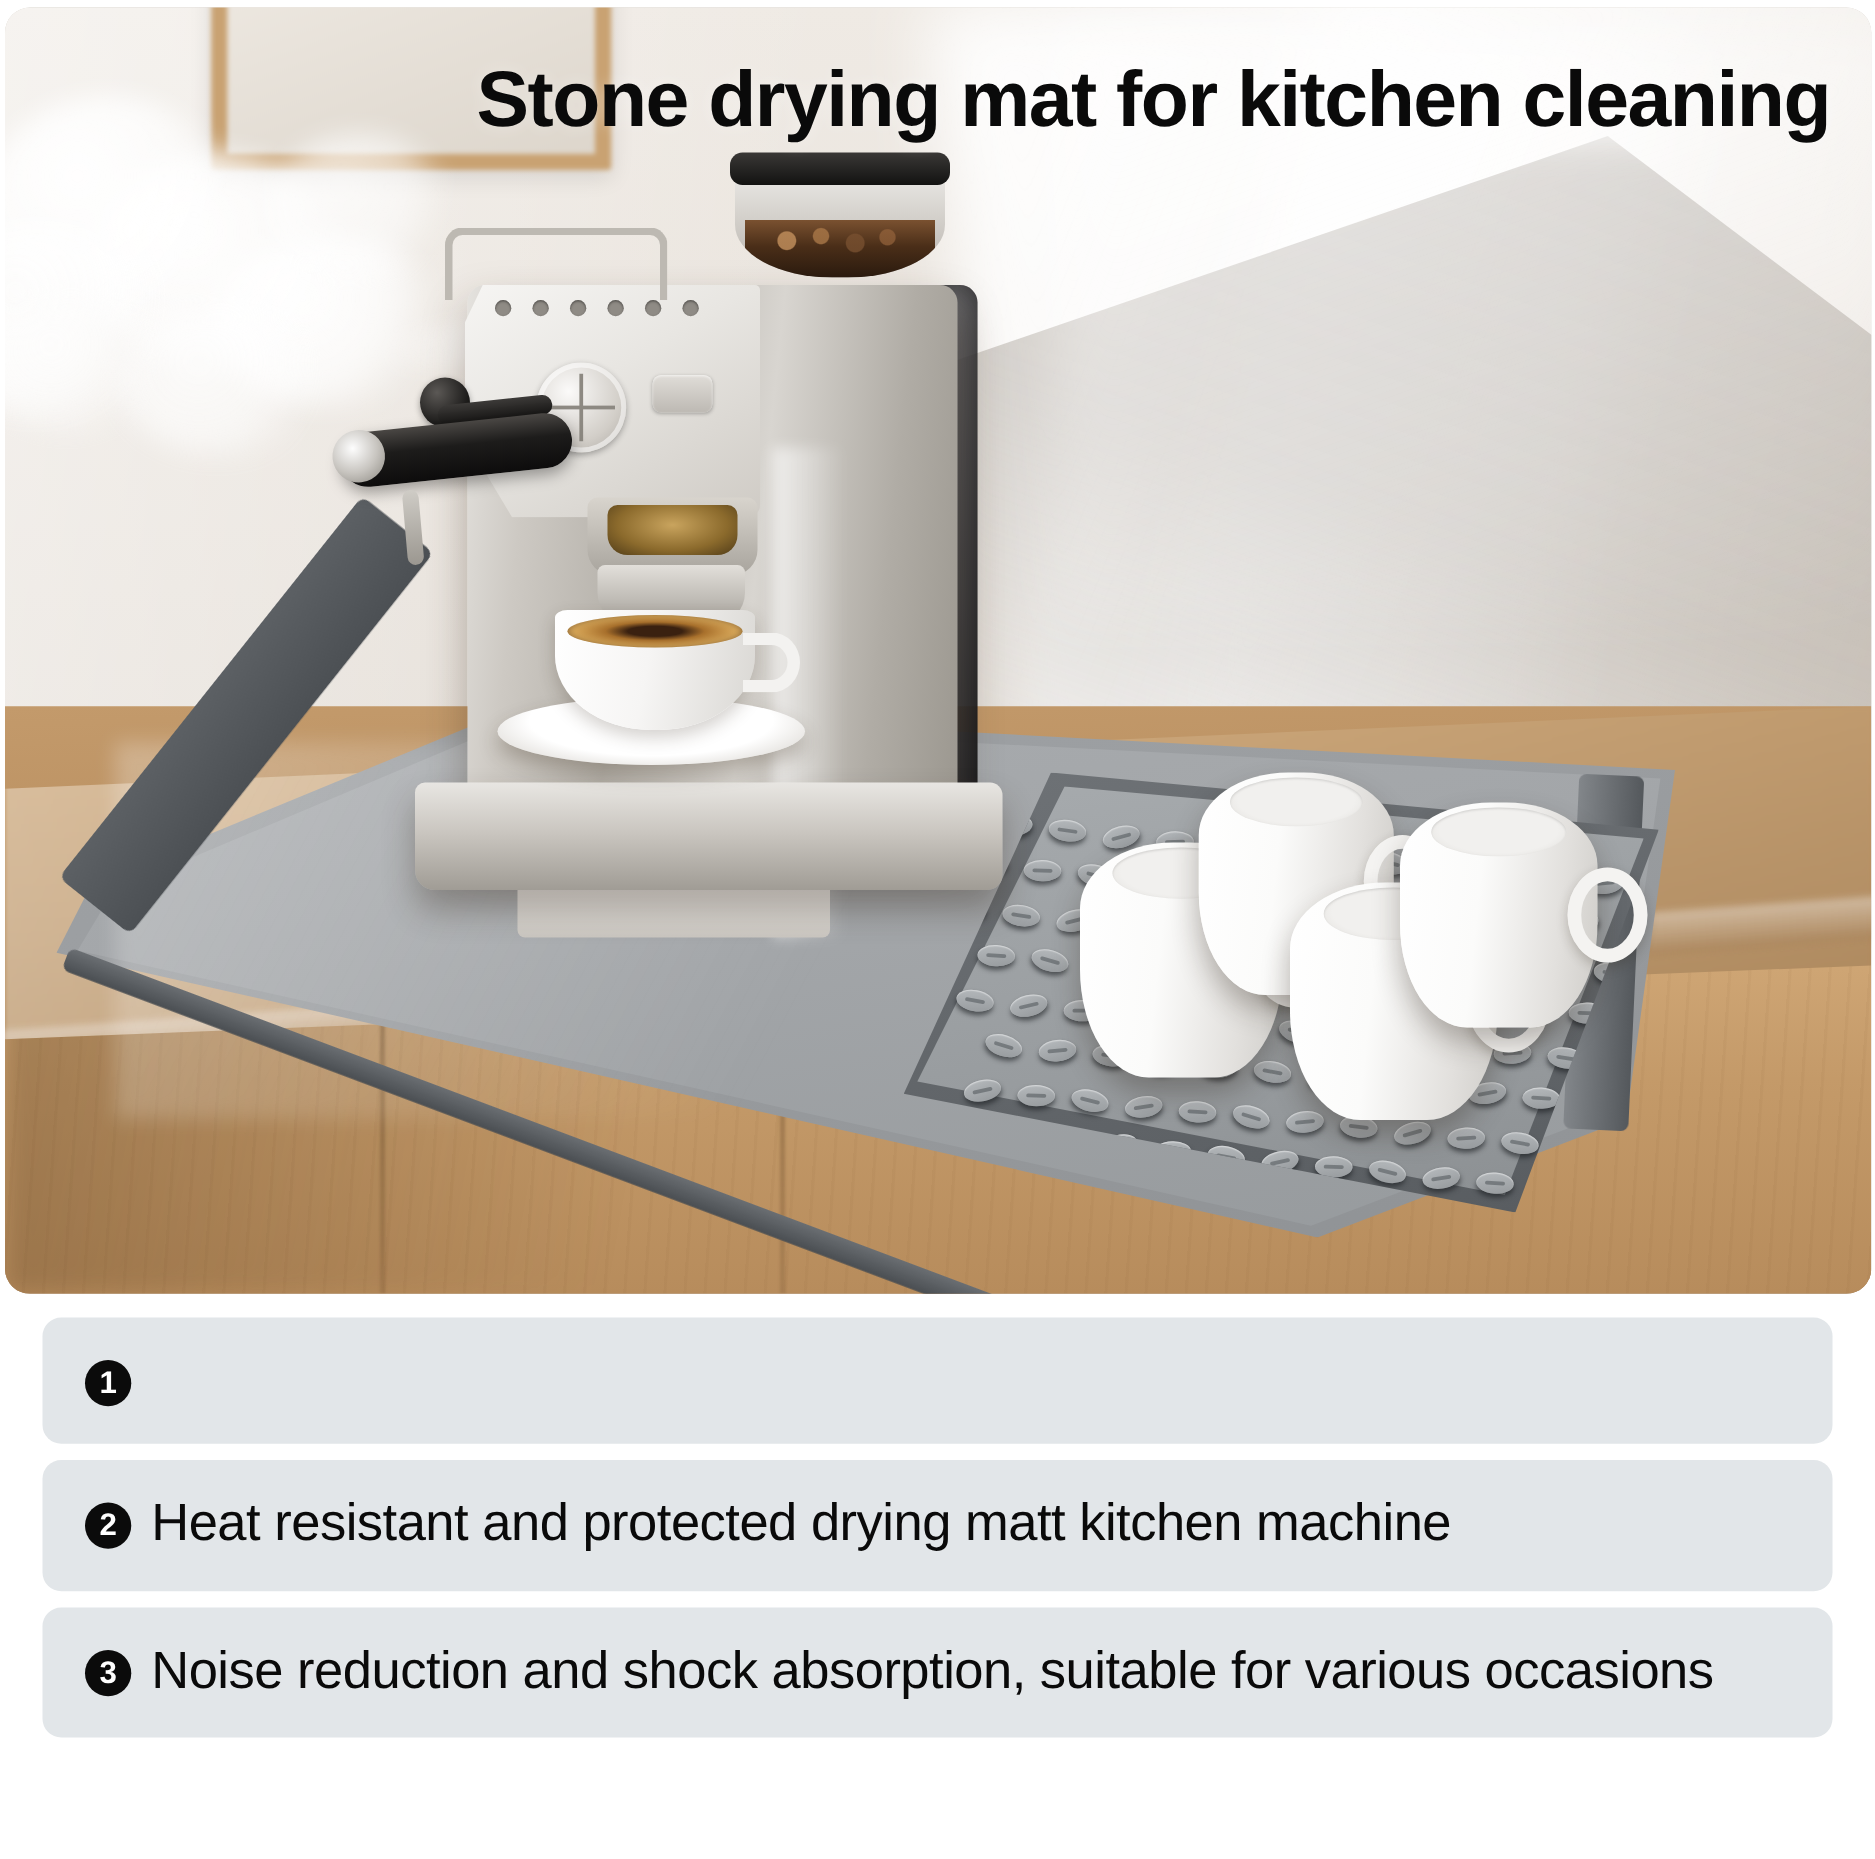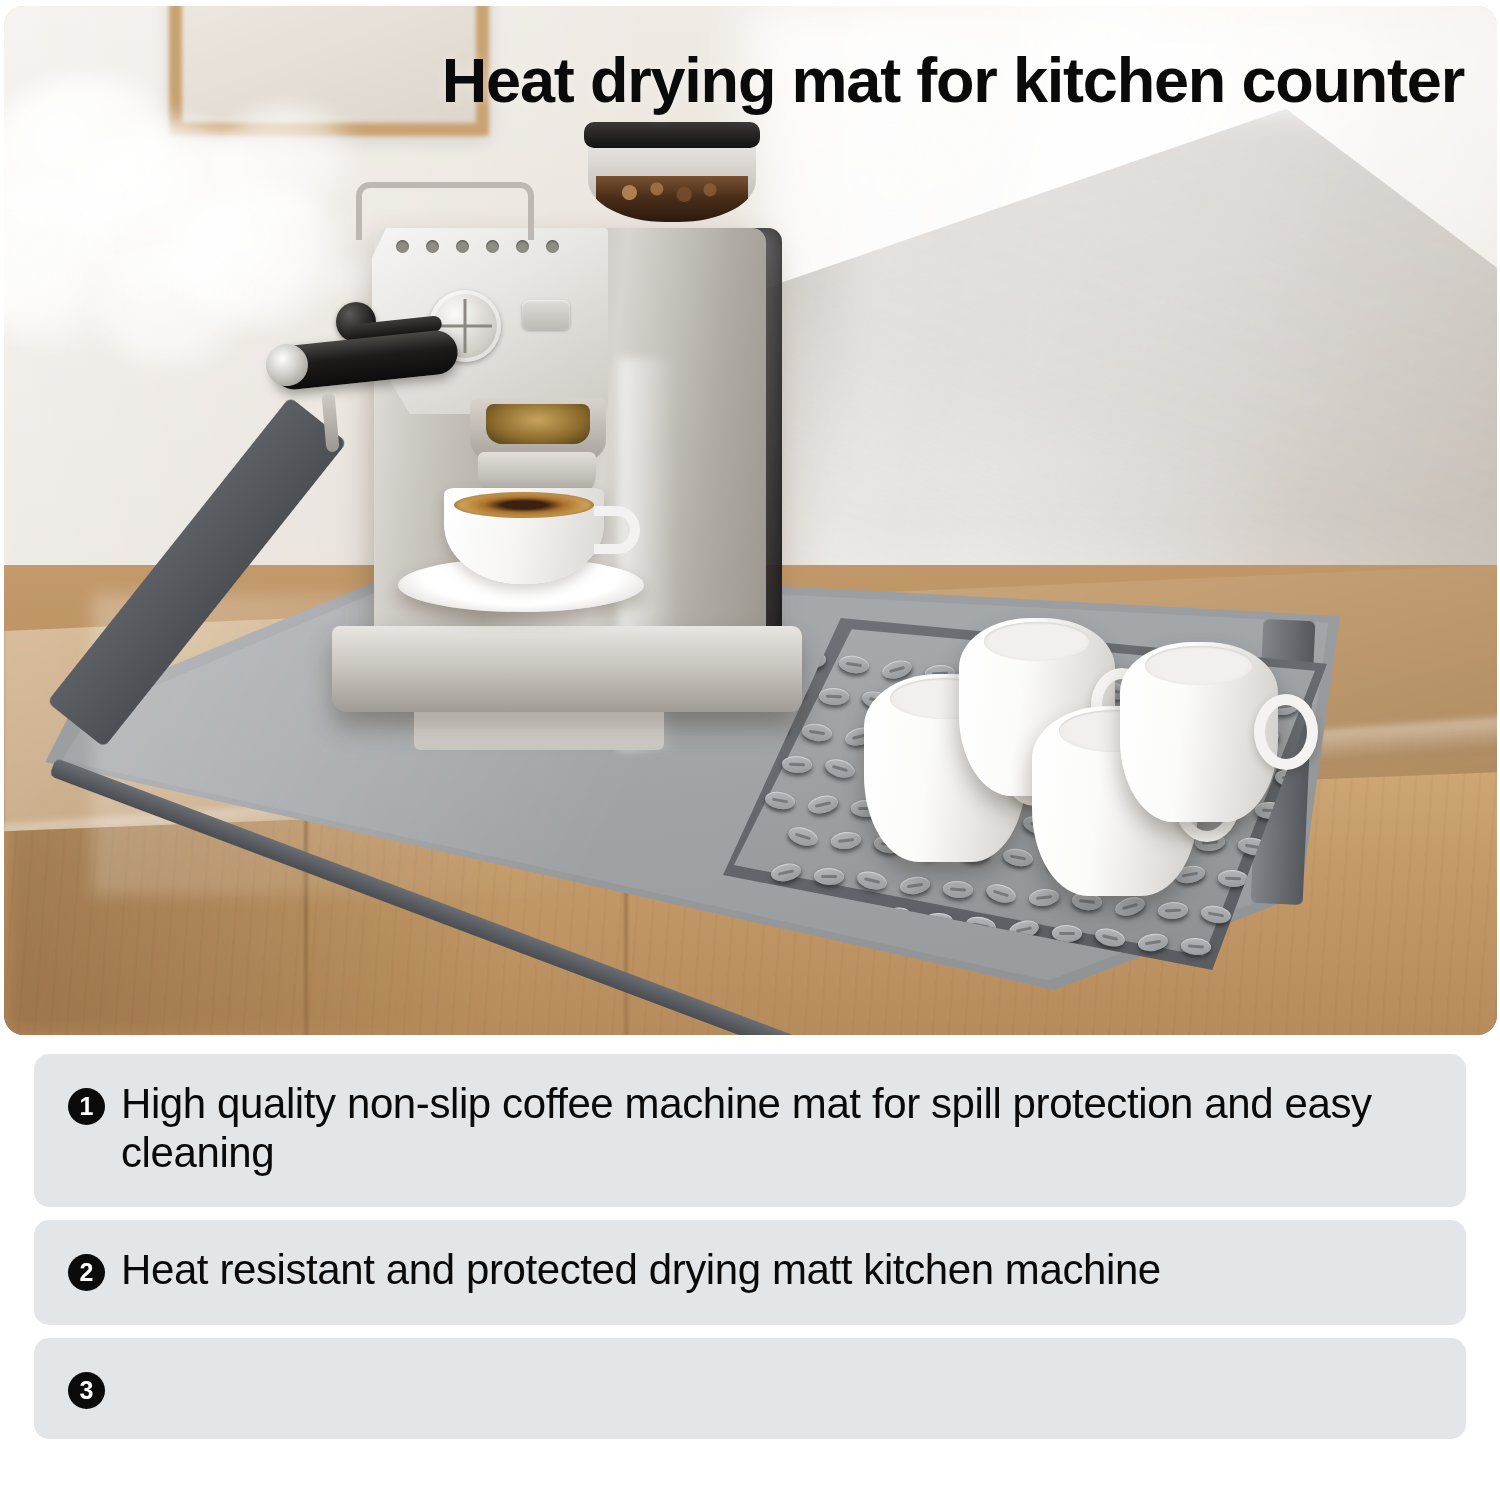--- a/index.html
+++ b/index.html
@@ -606,32 +606,32 @@
     <div class="m-wand-drip"></div>
     <div class="m-base"></div>
   </div>
 
   <div class="saucer"></div>
   <div class="cup">
     <div class="cup-liquid"></div>
     <div class="cup-handle"></div>
   </div>
 
-  <div class="title">Heat drying mat for kitchen counter</div>
+  <div class="title">Stone drying mat for kitchen cleaning</div>
 </div>
 
 <div class="cards">
 
   <div class="card">
     <div class="badge">1</div>
-    <div class="card-text">High quality non-slip coffee machine mat for spill protection and easy cleaning</div>
   </div>
 
   <div class="card">
     <div class="badge">2</div>
     <div class="card-text">Heat resistant and protected drying matt kitchen machine</div>
   </div>
 
   <div class="card">
     <div class="badge">3</div>
+    <div class="card-text">Noise reduction and shock absorption, suitable for various occasions</div>
   </div>
 
 </div>
 
 </body></html>

